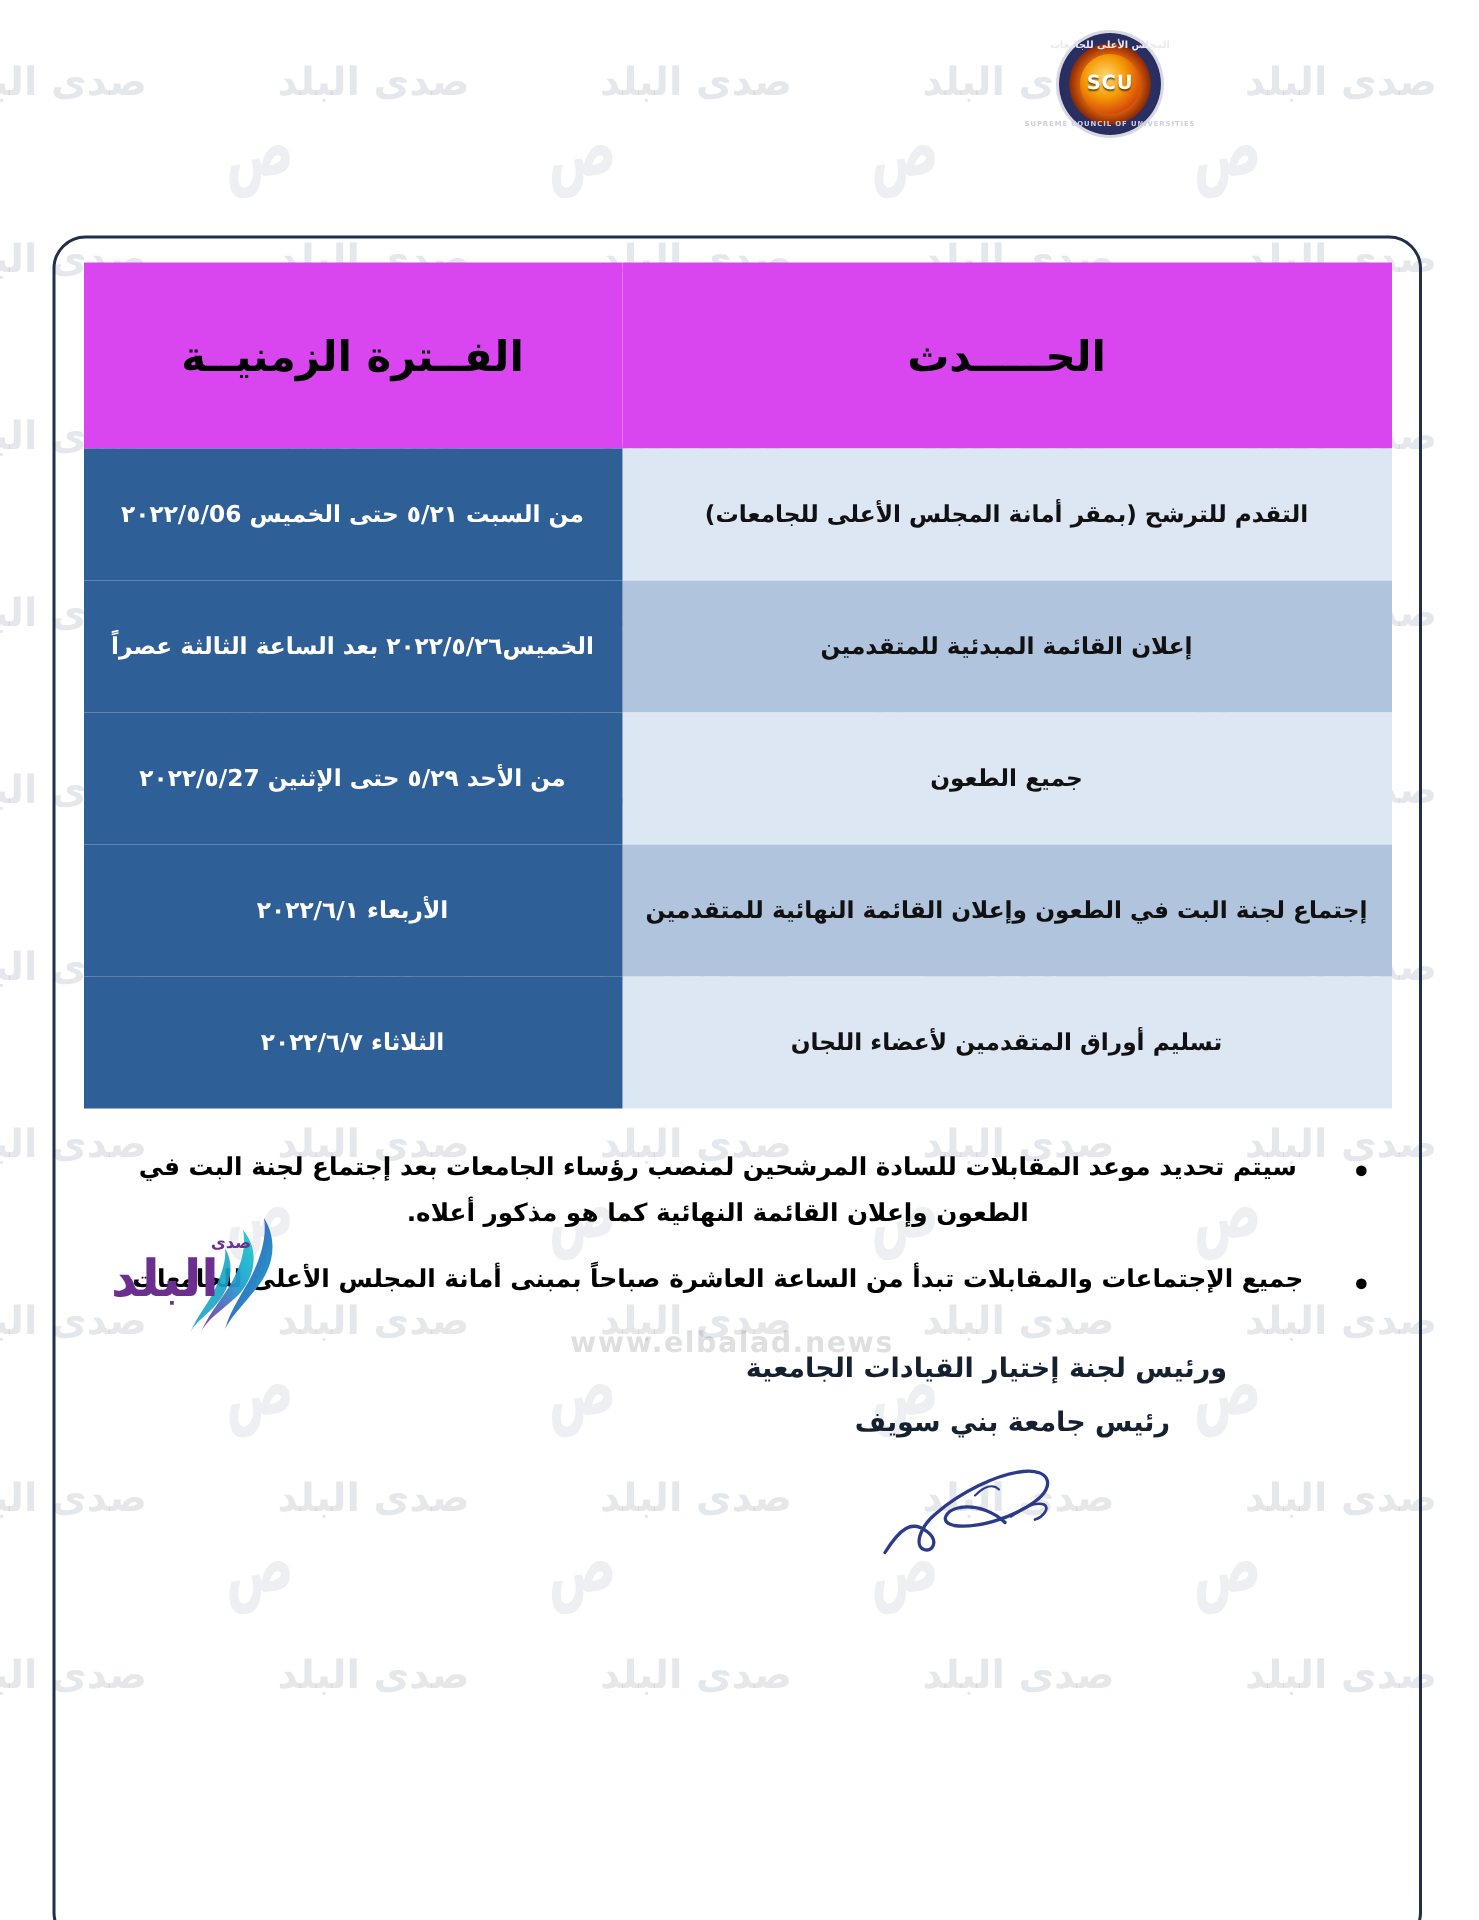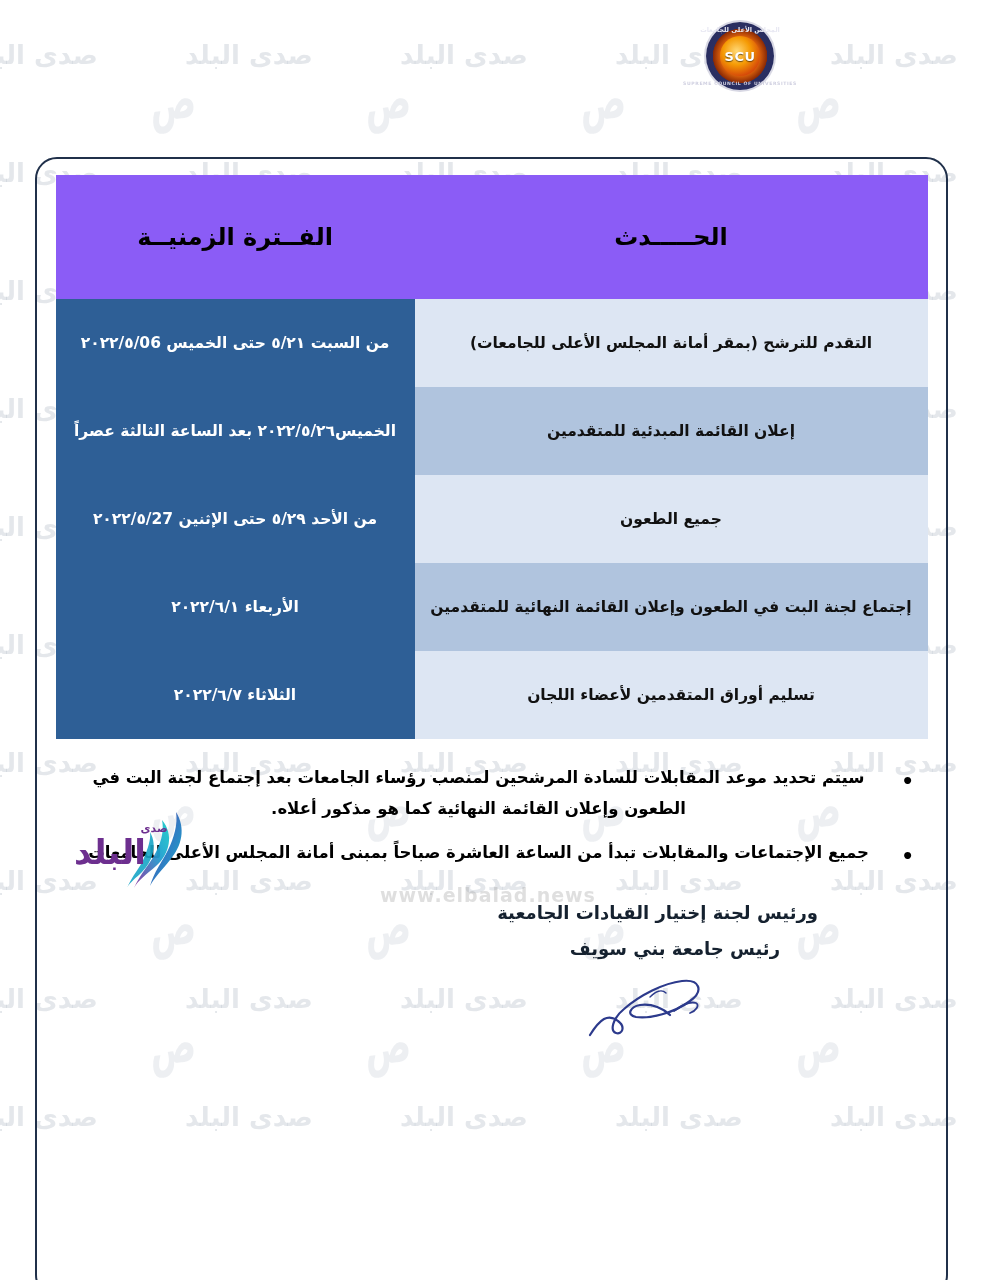--- a/index.html
+++ b/index.html
@@ -125,23 +125,23 @@
     position:relative;
     z-index:12;
   }
   .tbl th,.tbl td{
     padding:0;vertical-align:middle;
     border:none;
   }
 
   .th-period,.th-event{
     height:124px;
-    background:#8b5cf6;
-    text-align:center;
-    font-size:24px;font-weight:700;color:#000;
+    background:#d946ef;
+    text-align:center;
+    font-size:28px;font-weight:700;color:#000;
   }
   .th-period{border-left:1.6px solid #1b2a3d;}
 
   .td-period{
     height:88px;
     background:#2e5f96;
     color:#ffffff;
     text-align:center;
     font-size:15.5px;font-weight:700;
     border-bottom:1.4px solid #ffffff;

